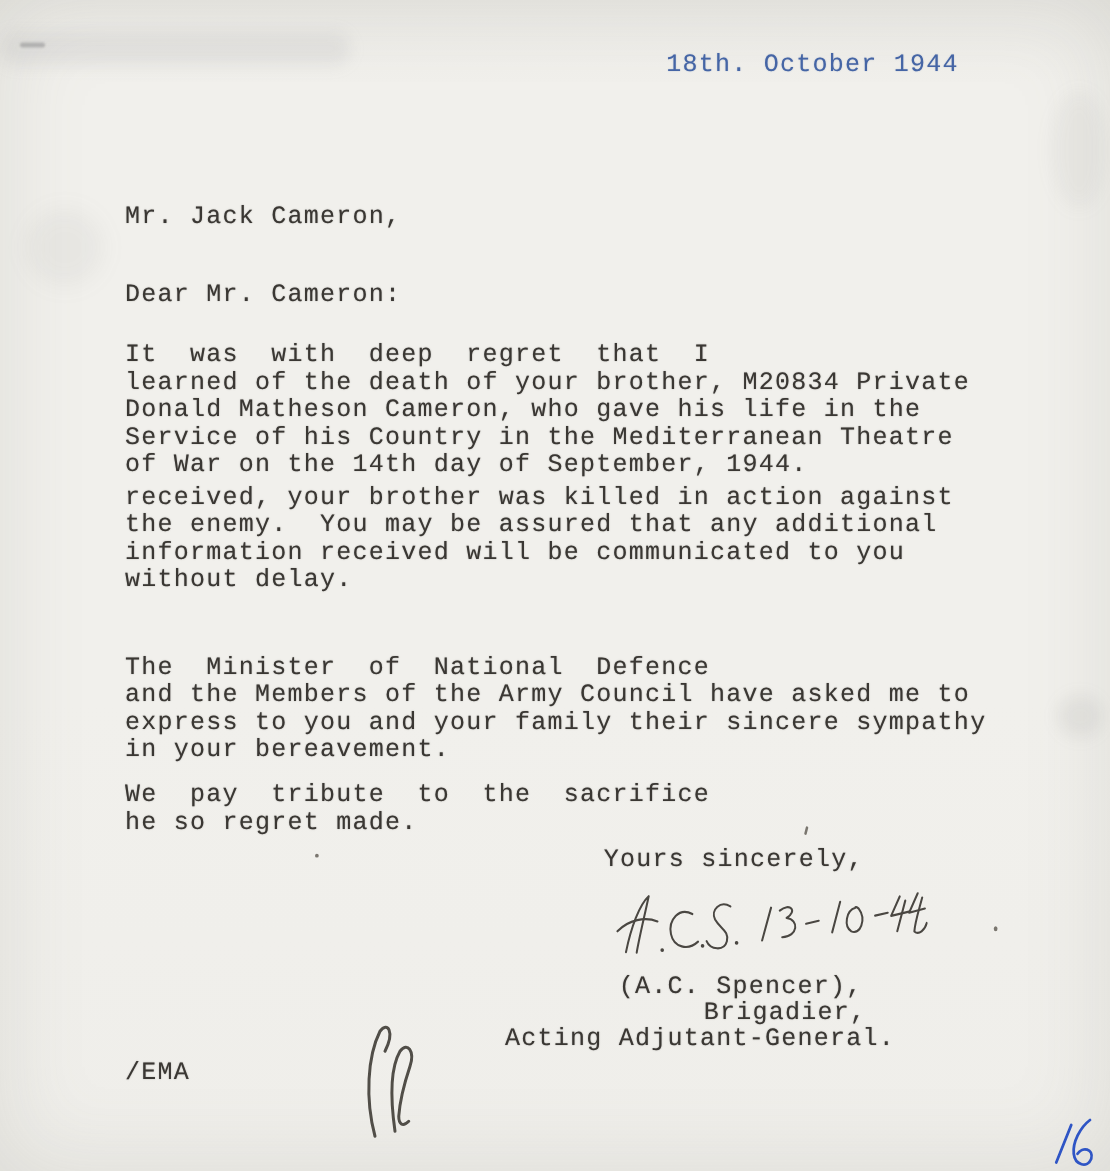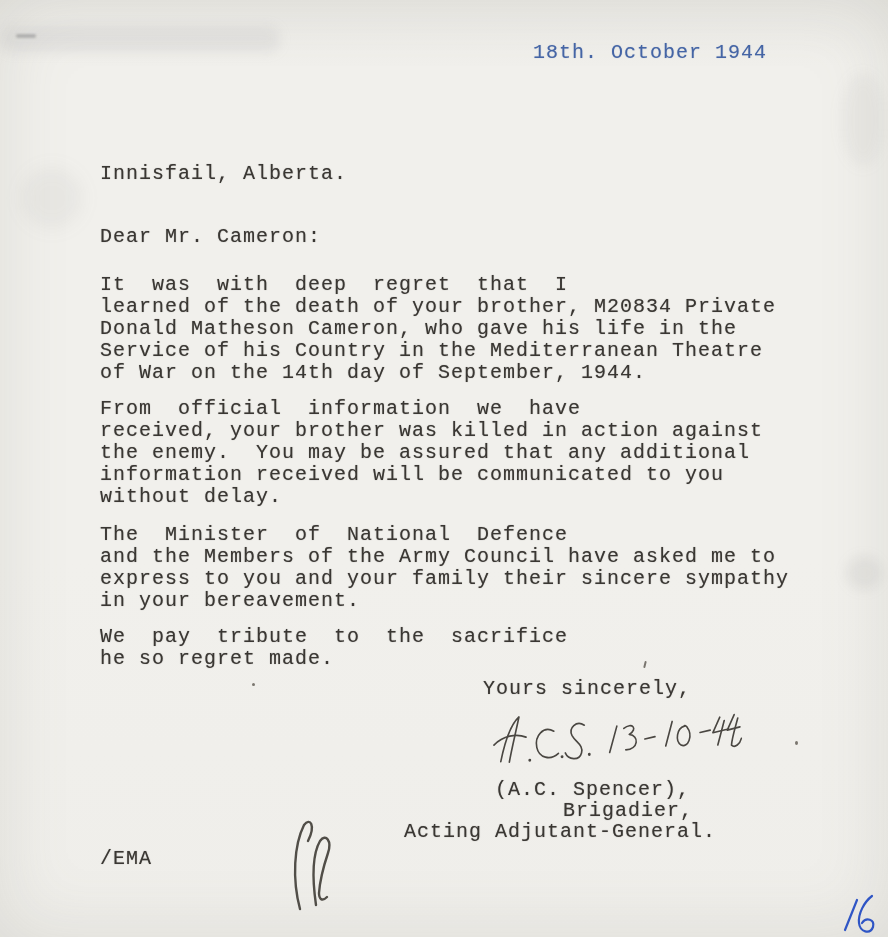--- a/index.html
+++ b/index.html
@@ -29,35 +29,34 @@
 
   <div class="smudge" style="left:0;top:26px;width:280px;height:26px;background:rgba(140,140,148,0.12);filter:blur(6px);border-radius:12px;"></div>
   <div class="smudge" style="left:16px;top:34px;width:20px;height:4px;background:rgba(100,100,104,0.35);filter:blur(1px);border-radius:2px;"></div>
   <div class="smudge" style="left:22px;top:168px;width:60px;height:60px;background:rgba(120,120,120,0.07);filter:blur(9px);"></div>
   <div class="smudge" style="left:846px;top:556px;width:36px;height:34px;background:rgba(120,120,120,0.10);filter:blur(6px);"></div>
   <div class="smudge" style="left:842px;top:74px;width:42px;height:92px;background:rgba(130,130,132,0.07);filter:blur(7px);"></div>
 
   <div class="abs line blue" style="left:533px;top:42px;">18th. October 1944</div>
 
   <div class="abs block" style="left:100px;top:163px;">
-      <div class="line">Innisfail, Alberta.</div>
+      <div class="line">Mr. Jack Cameron,</div>
     </div>
 
   <div class="abs line" style="left:100px;top:226px;">Dear Mr. Cameron:</div>
 
   <div class="abs block" style="left:100px;top:264px;--ind:167px;">
       <div class="line indent">It  was  with  deep  regret  that  I</div>
       <div class="line">learned of the death of your brother, M20834 Private</div>
       <div class="line">Donald Matheson Cameron, who gave his life in the</div>
       <div class="line">Service of his Country in the Mediterranean Theatre</div>
       <div class="line">of War on the 14th day of September, 1944.</div>
     </div>
 
   <div class="abs block" style="left:100px;top:388px;--ind:168px;">
-      <div class="line indent">From  official  information  we  have</div>
       <div class="line">received, your brother was killed in action against</div>
       <div class="line">the enemy.  You may be assured that any additional</div>
       <div class="line">information received will be communicated to you</div>
       <div class="line">without delay.</div>
     </div>
 
   <div class="abs block" style="left:100px;top:514px;--ind:164px;">
       <div class="line indent">The  Minister  of  National  Defence</div>
       <div class="line">and the Members of the Army Council have asked me to</div>
       <div class="line">express to you and your family their sincere sympathy</div>

